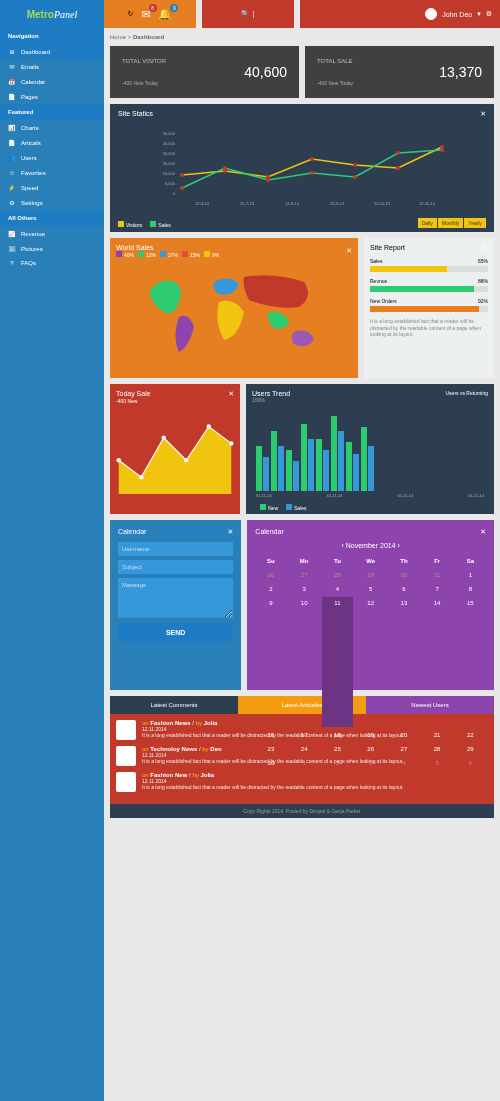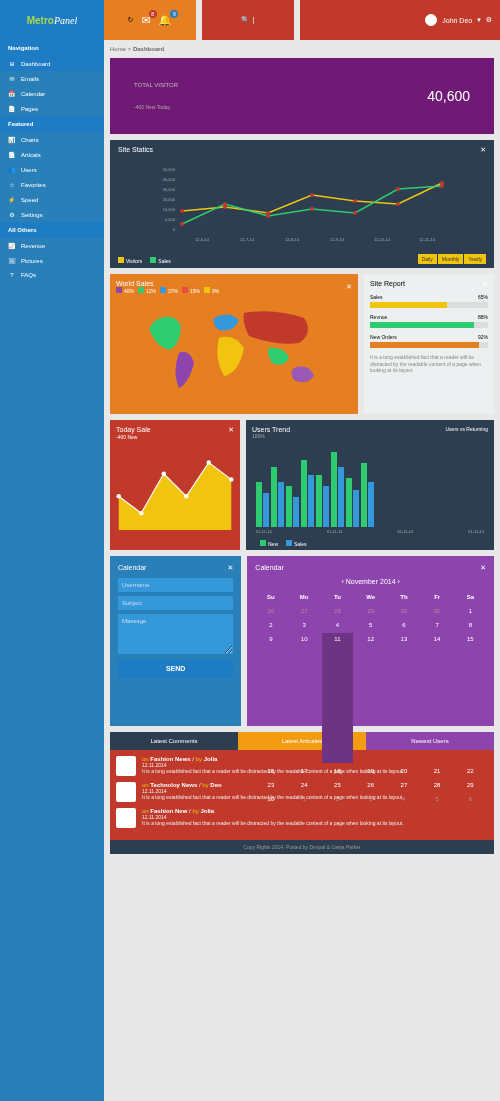--- a/index.html
+++ b/index.html
@@ -1,36 +1,36 @@
 <!DOCTYPE html>
 <html><head>
 <meta charset="utf-8">
 <style>
 *{margin:0;padding:0;box-sizing:border-box;font-family:Arial,sans-serif}
 body{background:#e8e8e8;width:500px;font-size:7px}
-.top{display:flex;height:40px}
+.top{display:flex;height:28px}
 .logo{width:104px;background:#1e7cc4;display:flex;align-items:center;justify-content:center;color:#fff;font-size:10px}
 .logo b{color:#a8d94a}
 .notif{width:92px;background:#e67e22;display:flex;align-items:center;justify-content:center;gap:8px}
 .notif-item{position:relative;color:#fff;font-size:11px}
 .badge{position:absolute;top:-4px;right:-6px;background:#c0392b;color:#fff;border-radius:50%;width:8px;height:8px;font-size:5px;display:flex;align-items:center;justify-content:center}
 .badge.b2{background:#2980b9}
 .search{width:92px;background:#c0392b;display:flex;align-items:center;justify-content:center;color:#fff;margin-left:6px}
 .user{flex:1;background:#c0392b;display:flex;align-items:center;justify-content:flex-end;color:#fff;padding-right:8px;margin-left:6px;gap:5px}
 .avatar{width:12px;height:12px;border-radius:50%;background:#fff;border:1px solid #fff}
 .container{display:flex}
 .sidebar{width:104px;background:#2980b9;color:#fff;min-height:1073px}
 .nav-head{background:#1e7cc4;padding:5px 8px;font-size:6px;font-weight:bold}
 .nav-item{padding:4px 8px;font-size:6px;display:flex;align-items:center;gap:5px}
 .nav-item.active{background:#1e7cc4}
 .nav-icon{width:8px;display:inline-block;text-align:center}
 .main{flex:1;padding:6px;background:#e8e8e8}
 .crumb{font-size:6px;color:#666;margin-bottom:6px}
 .stats{display:flex;gap:6px;margin-bottom:6px}
-.stat{flex:1;background:#701a75;color:#fff;padding:24px}
+.stat{flex:1;background:#404040;color:#fff;padding:12px}
 .stat-label{font-size:6px;color:#bbb}
 .stat-val{font-size:14px;text-align:right}
 .stat-sub{font-size:5px;color:#aaa}
 .panel{background:#2c3e50;margin-bottom:6px;position:relative}
 .panel-head{padding:6px 8px;color:#fff;font-size:7px;display:flex;justify-content:space-between}
 .close-x{color:#fff;cursor:pointer}
 .chart-area{padding:6px 8px;position:relative}
 .chart-svg{width:100%;height:80px}
 .lgd{display:flex;gap:8px;padding:4px 8px;font-size:5px;color:#fff}
 .lgd-box{width:6px;height:6px;display:inline-block;margin-right:2px}
@@ -177,20 +177,25 @@
       <span>&gt;</span>
       <b>Dashboard</b>
     </div>
 
     <div class="stats" id="stats-row">
         <div class="stat">
           <div class="stat-label">TOTAL VISITOR</div>
           <div class="stat-val">40,600</div>
           <div class="stat-sub">-400 New Today</div>
         </div>
+        <div class="stat">
+          <div class="stat-label">TOTAL SALE</div>
+          <div class="stat-val">13,370</div>
+          <div class="stat-sub">-400 New Today</div>
+        </div>
       </div>
 
     <div class="panel">
       <div class="panel-head">
           <span>Site Statics</span>
           <span class="close-x">✕</span>
         </div>
       <div class="chart-area">
         <svg class="chart-svg" viewBox="0 0 300 80">
           <g stroke="#445" stroke-width="0.3">

